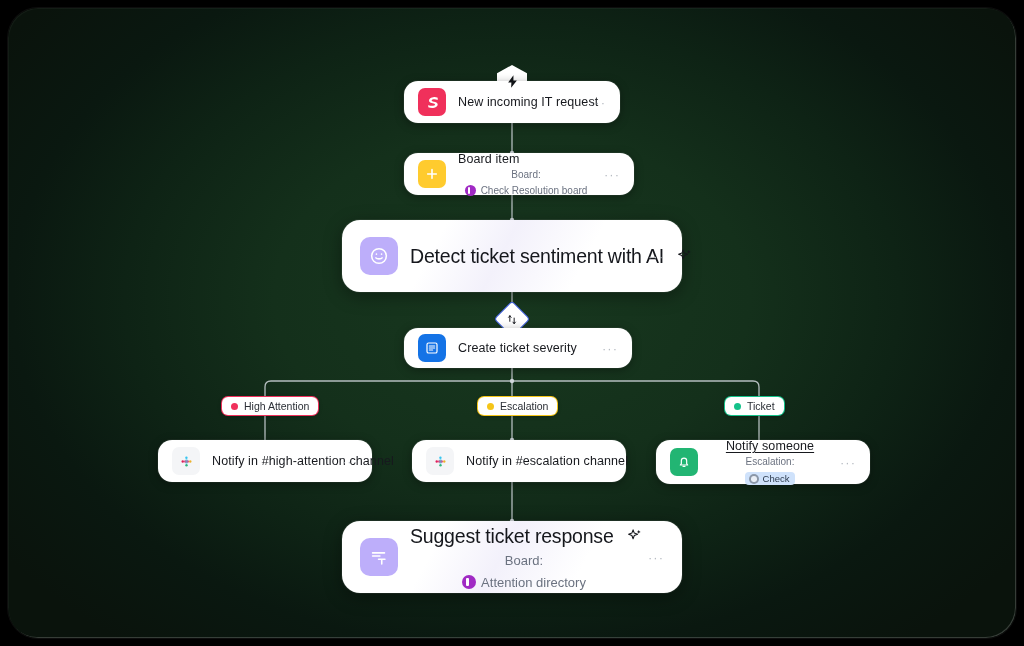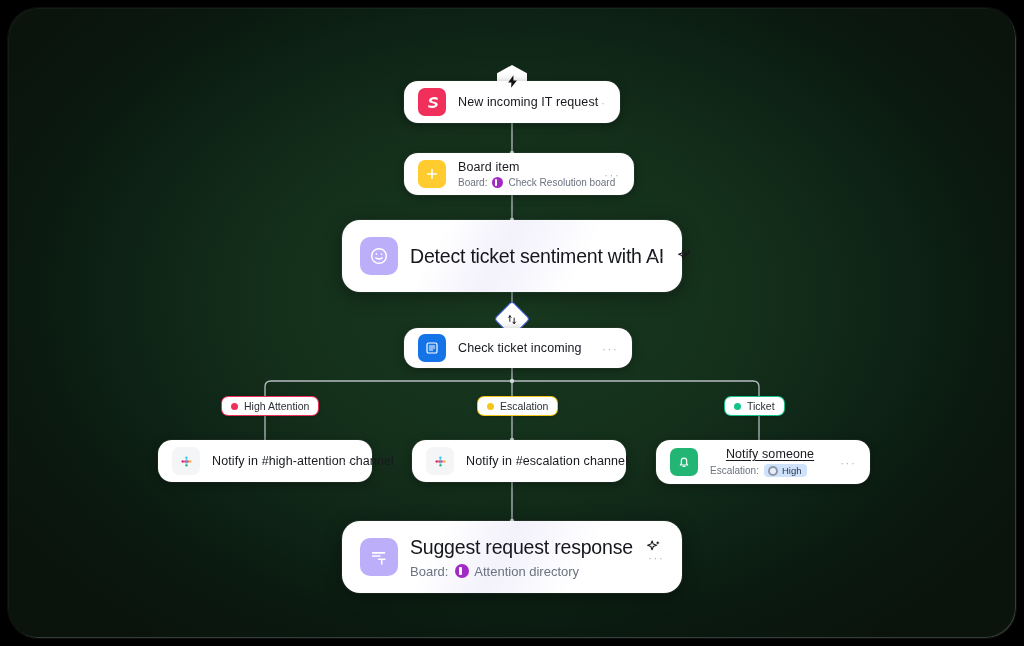--- a/index.html
+++ b/index.html
@@ -52,21 +52,21 @@
   }
   .ic.lg { width: 38px; height: 38px; border-radius: 10px; }
   .txt { margin-left: 12px; flex: 1 1 auto; min-width: 0; }
   .title {
     font-size: 12.5px; color: #17191e; letter-spacing: .1px;
     white-space: nowrap;
   }
   .title.lg { font-size: 19.5px; letter-spacing: -.2px; color: #15171c; }
   .sub {
     font-size: 10px; color: #6b7280; margin-top: 3px;
-    display: flex; align-items: center; gap: 5px; white-space: nowrap;
+    display: flex; align-items: center; gap: 5px; white-space: nowrap; flex-direction: column;
   }
   .sub.lg { font-size: 13px; margin-top: 5px; gap: 7px; }
   .chip-board { display: inline-flex; align-items: center; gap: 5px; color: #6b7280; }
   .dot-board {
     width: 11px; height: 11px; border-radius: 50%;
     background: #a02ac4;
     display: inline-block; position: relative;
   }
   .dot-board::after {
     content: ""; position: absolute; left: 3px; top: 2px;
@@ -246,21 +246,21 @@
     </div>
 
     <div class="card" style="left:396px; top:320px; width:228px; height:40px;">
       <div class="ic" style="background:#1473e6;">
         <svg width="16" height="16" viewBox="0 0 24 24">
           <rect x="4.5" y="4.5" width="15" height="15" rx="2.4" fill="none" stroke="#ffffff" stroke-width="1.8"></rect>
           <path d="M8 9 h8 M8 12 h8 M8 15 h5" stroke="#ffffff" stroke-width="1.6" stroke-linecap="round"></path>
         </svg>
       </div>
       <div class="txt">
-        <div class="title">Check ticket incoming</div>
+        <div class="title">Create ticket severity</div>
       </div>
       <div class="dots">···</div>
     </div>
 
     <div class="pill" style="left:214px; top:389px; box-shadow:0 0 0 1px #f0305b, 0 1px 4px rgba(0,0,0,.3);">
       <span class="pdot" style="background:#f0305b;"></span>
       <span>High Attention</span>
     </div>
 
     <div class="pill" style="left:470px; top:389px; box-shadow:0 0 0 1px #f5c518, 0 1px 4px rgba(0,0,0,.3);">
@@ -313,37 +313,37 @@
           <path d="M6.5 16.5 h11 l-1.5-2 v-4.2 a4 4 0 0 0-8 0 V14.5 z"></path>
           <path d="M10.5 18.5 h3"></path>
         </svg>
       </div>
       <div class="txt">
         <div class="title underline-title">Notify someone</div>
         <div class="sub">
           <span>Escalation:</span>
           <span class="chip-rec">
             <span class="avatar-mini"></span>
-            <span>High</span>
+            <span>Check</span>
           </span>
         </div>
       </div>
       <div class="dots">···</div>
     </div>
 
     <div class="card big" style="left:334px; top:513px; width:340px; height:72px; padding:0 18px;">
       <div class="ic lg" style="background:#bdaefa;">
         <svg width="22" height="22" viewBox="0 0 24 24" stroke="#ffffff" stroke-width="1.7" stroke-linecap="round" fill="none">
           <path d="M5 7.5 h13 M5 11 h8"></path>
           <path d="M11.5 14.5 h7 M15 14.5 v5"></path>
         </svg>
       </div>
       <div class="txt">
         <div class="title lg">
-          <span>Suggest request response</span>
+          <span>Suggest ticket response</span>
           <svg class="sparkle" width="17" height="17" viewBox="0 0 24 24">
             <path d="M10 4 L11.7 8.6 L16.3 10.3 L11.7 12 L10 16.6 L8.3 12 L3.7 10.3 L8.3 8.6 Z" fill="none" stroke="#15171c" stroke-width="1.5" stroke-linejoin="round"></path>
             <path d="M18 4.2 L18.8 6.1 L20.7 6.9 L18.8 7.7 L18 9.6 L17.2 7.7 L15.3 6.9 L17.2 6.1 Z" fill="#15171c"></path>
           </svg>
         </div>
         <div class="sub lg">
           <span>Board:</span>
           <span class="chip-board">
             <span class="dot-board"></span>
             <span>Attention directory</span>

